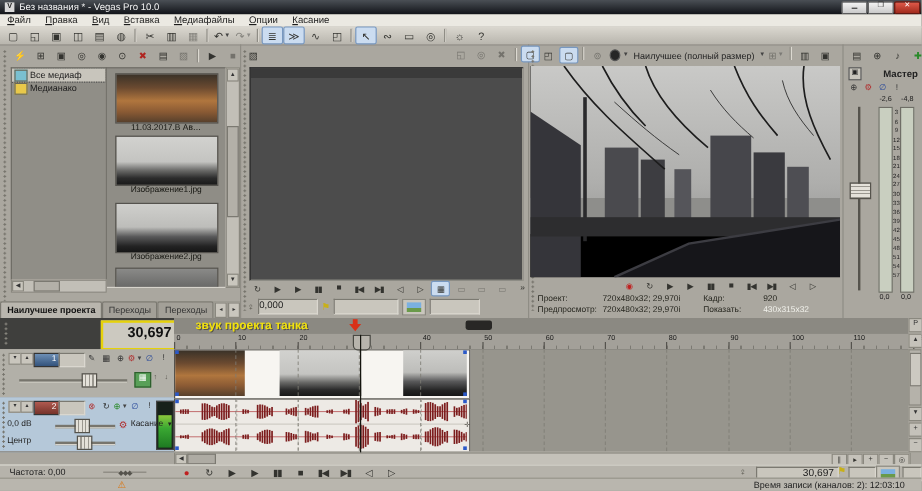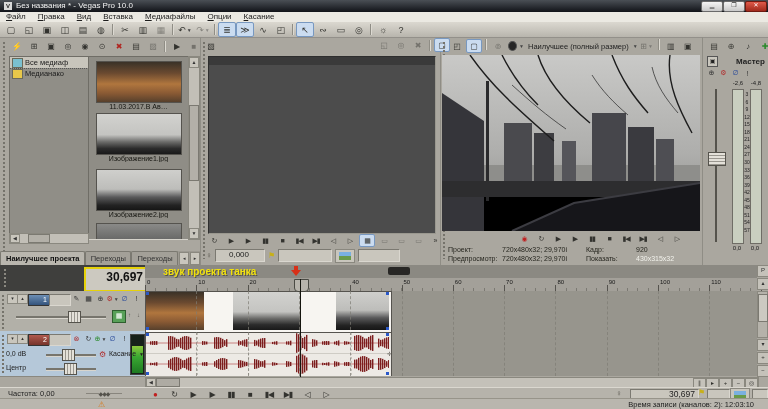--- a/index.html
+++ b/index.html
@@ -66,21 +66,21 @@
   #trim-dd{position:absolute;left:10px;top:2px;width:160px;height:13px;background:#eae8e2;
     border:1px solid #7b7971;font-size:8px;line-height:11px;padding-left:3px;color:#222}
   #trim-dd .dd-caret{position:absolute;right:1px;top:1px;width:10px;height:9px;background:#c9c6bd;
     border:1px solid #8a887f;font-size:5px;line-height:8px;text-align:center}
   #trim-icons{position:absolute;left:176px;top:1px;display:flex;align-items:center;gap:1px}
   #trim-content{position:absolute;left:8px;top:19px;width:226px;height:176px;background:#4c4c4c;
     border:1px solid;border-color:#2e2e2e #9a988f #9a988f #2e2e2e}
   #trim-topband{position:absolute;left:0;top:0;width:100%;height:8px;background:#3a3a3a}
   #trim-transport{position:absolute;left:6px;top:197px;display:flex;align-items:center;gap:1px}
   #trim-fields{position:absolute;left:6px;top:212px;height:13px;display:flex;align-items:center;gap:3px;font-size:8px}
-  .timefield{width:46px;height:11px;font-size:8px;line-height:10px;text-align:center;padding-right:2px}
+  .timefield{width:46px;height:11px;font-size:8px;line-height:10px;text-align:left;padding-right:2px}
   .scrub-ico{color:#55534b;font-size:8px}
   .flag{color:#c8b018;font-size:8px;line-height:8px}
   .imgbtn{width:18px;height:12px;border:1px solid #8a887f;background:#c9c6bd;display:flex;align-items:center;justify-content:center}
   .imgbtn .pic{width:12px;height:8px;background:linear-gradient(#7ab0e0 55%,#6a9a4a 55%)}
   
   #prev-toolbar{left:9px}
   #prev-quality{font-size:7.5px;color:#222;white-space:nowrap;margin:0 2px}
   #prev-circle{width:16px;height:12px;display:flex;align-items:center;justify-content:center;gap:1px;border:1px solid transparent}
   #prev-circle .dot{width:8px;height:8px;border-radius:50%;background:#262626;border:1px solid #555}
   #prev-video{position:absolute;left:2px;top:18px;width:258px;height:176px;background:#000}

